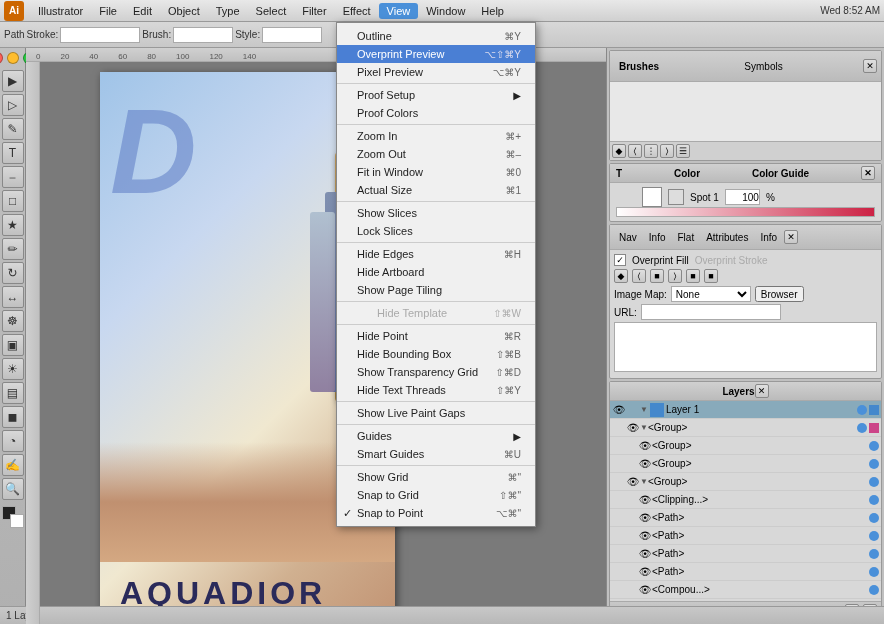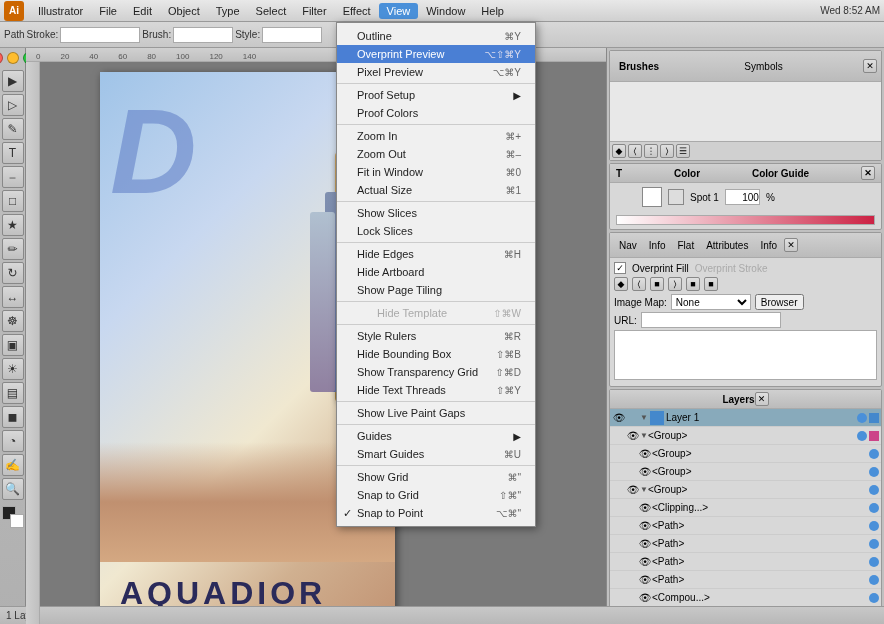--- a/index.html
+++ b/index.html
@@ -317,21 +317,21 @@
 
   <div class="menu-section">
     <div class="menu-row disabled">
       <span>Hide Template</span>
       <span class="shortcut" style="color:#aaa;">⇧⌘W</span>
     </div>
   </div>
 
   <div class="menu-section">
     <div class="menu-row">
-      <span>Style Rulers</span>
+      <span>Hide Point</span>
       <span class="shortcut">⌘R</span>
     </div>
     <div class="menu-row">
       <span>Hide Bounding Box</span>
       <span class="shortcut">⇧⌘B</span>
     </div>
     <div class="menu-row">
       <span>Show Transparency Grid</span>
       <span class="shortcut">⇧⌘D</span>
     </div>
@@ -395,21 +395,21 @@
   </div>
 
   <div id="color-panel">
     <div class="panel-header">
       <span>T</span>
       <span>Color</span>
       <span>Color Guide</span>
       <div class="small-btn">✕</div>
     </div>
     <div class="panel-body">
-      <div style="display:flex; align-items:center; gap:6px; margin-bottom:8px;padding-left:26px;">
+      <div style="display:flex; align-items:center; gap:6px; margin-bottom:0;padding-left:26px;">
         <div style="width:20px;height:20px;background:white;border:1px solid #888;"></div>
         <div style="width:16px;height:16px;background:#ddd;border:1px solid #888;"></div>
         <span style="font-size:10px;">Spot 1</span>
         <input style="width: 35px; height: 16px; font-size: 10px; border: 1px solid rgb(170, 170, 170); text-align: right;" value="100">
         <span style="font-size:10px;">%</span>
       </div>
       <div style="width:100%;height:10px;background:linear-gradient(to right, white, #cc2244);border:1px solid #aaa;cursor:pointer;"></div>
     </div>
   </div>
 

